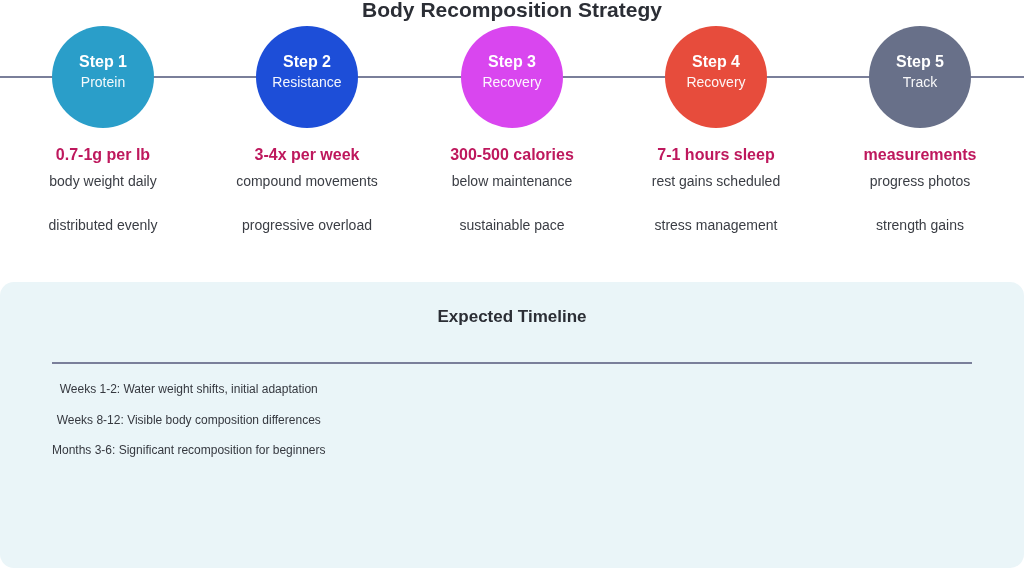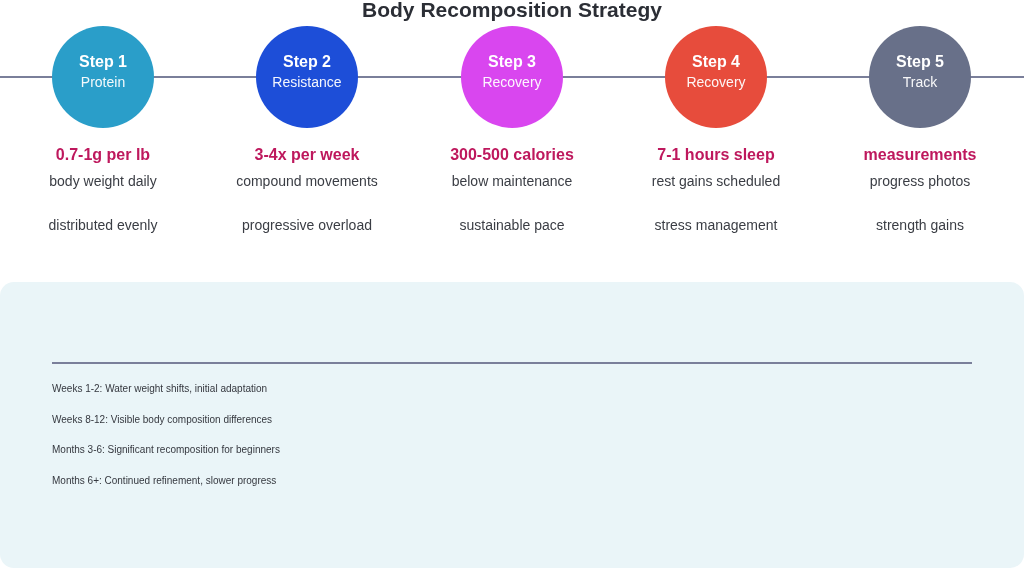--- a/index.html
+++ b/index.html
@@ -36,21 +36,21 @@
     background: #eaf5f8; border-radius: 14px;
   }
   .panel-title {
     position: absolute; left: 0; top: 24px; width: 1024px; text-align: center;
     font-size: 17px; font-weight: bold; color: #2b2e35; line-height: 22px;
   }
   .panel-rule {
     position: absolute; left: 52px; top: 80px; width: 920px; height: 2px; background: #7a7f9a;
   }
   .timeline-list { position: absolute; left: 52px; top: 97px; }
-  .timeline-item { font-size: 10px; color: #35383f; line-height: 20px; height: 30.6px; }
+  .timeline-item { font-size: 12px; color: #35383f; line-height: 20px; height: 30.6px; text-align: center; }
 </style>
 </head>
 <body>
 
 <div class="title">Body Recomposition Strategy</div>
 
 <div class="track-line"></div>
 
 <div id="steps">
   <div class="step" style="left: 103px; justify-content: center;">
@@ -104,20 +104,20 @@
     </div>
     <div class="desc">
       <div class="head">measurements</div>
       <div class="line">progress photos</div>
       <div class="line">strength gains</div>
     </div>
   </div>
 </div>
 
 <div class="panel">
+  <div class="panel-title">Expected Timeline</div>
   <div class="panel-rule"></div>
   <div class="timeline-list">
     <div class="timeline-item">Weeks 1-2: Water weight shifts, initial adaptation</div>
     <div class="timeline-item">Weeks 8-12: Visible body composition differences</div>
     <div class="timeline-item">Months 3-6: Significant recomposition for beginners</div>
-    <div class="timeline-item">Months 6+: Continued refinement, slower progress</div>
   </div>
 </div>
 
 </body></html>

